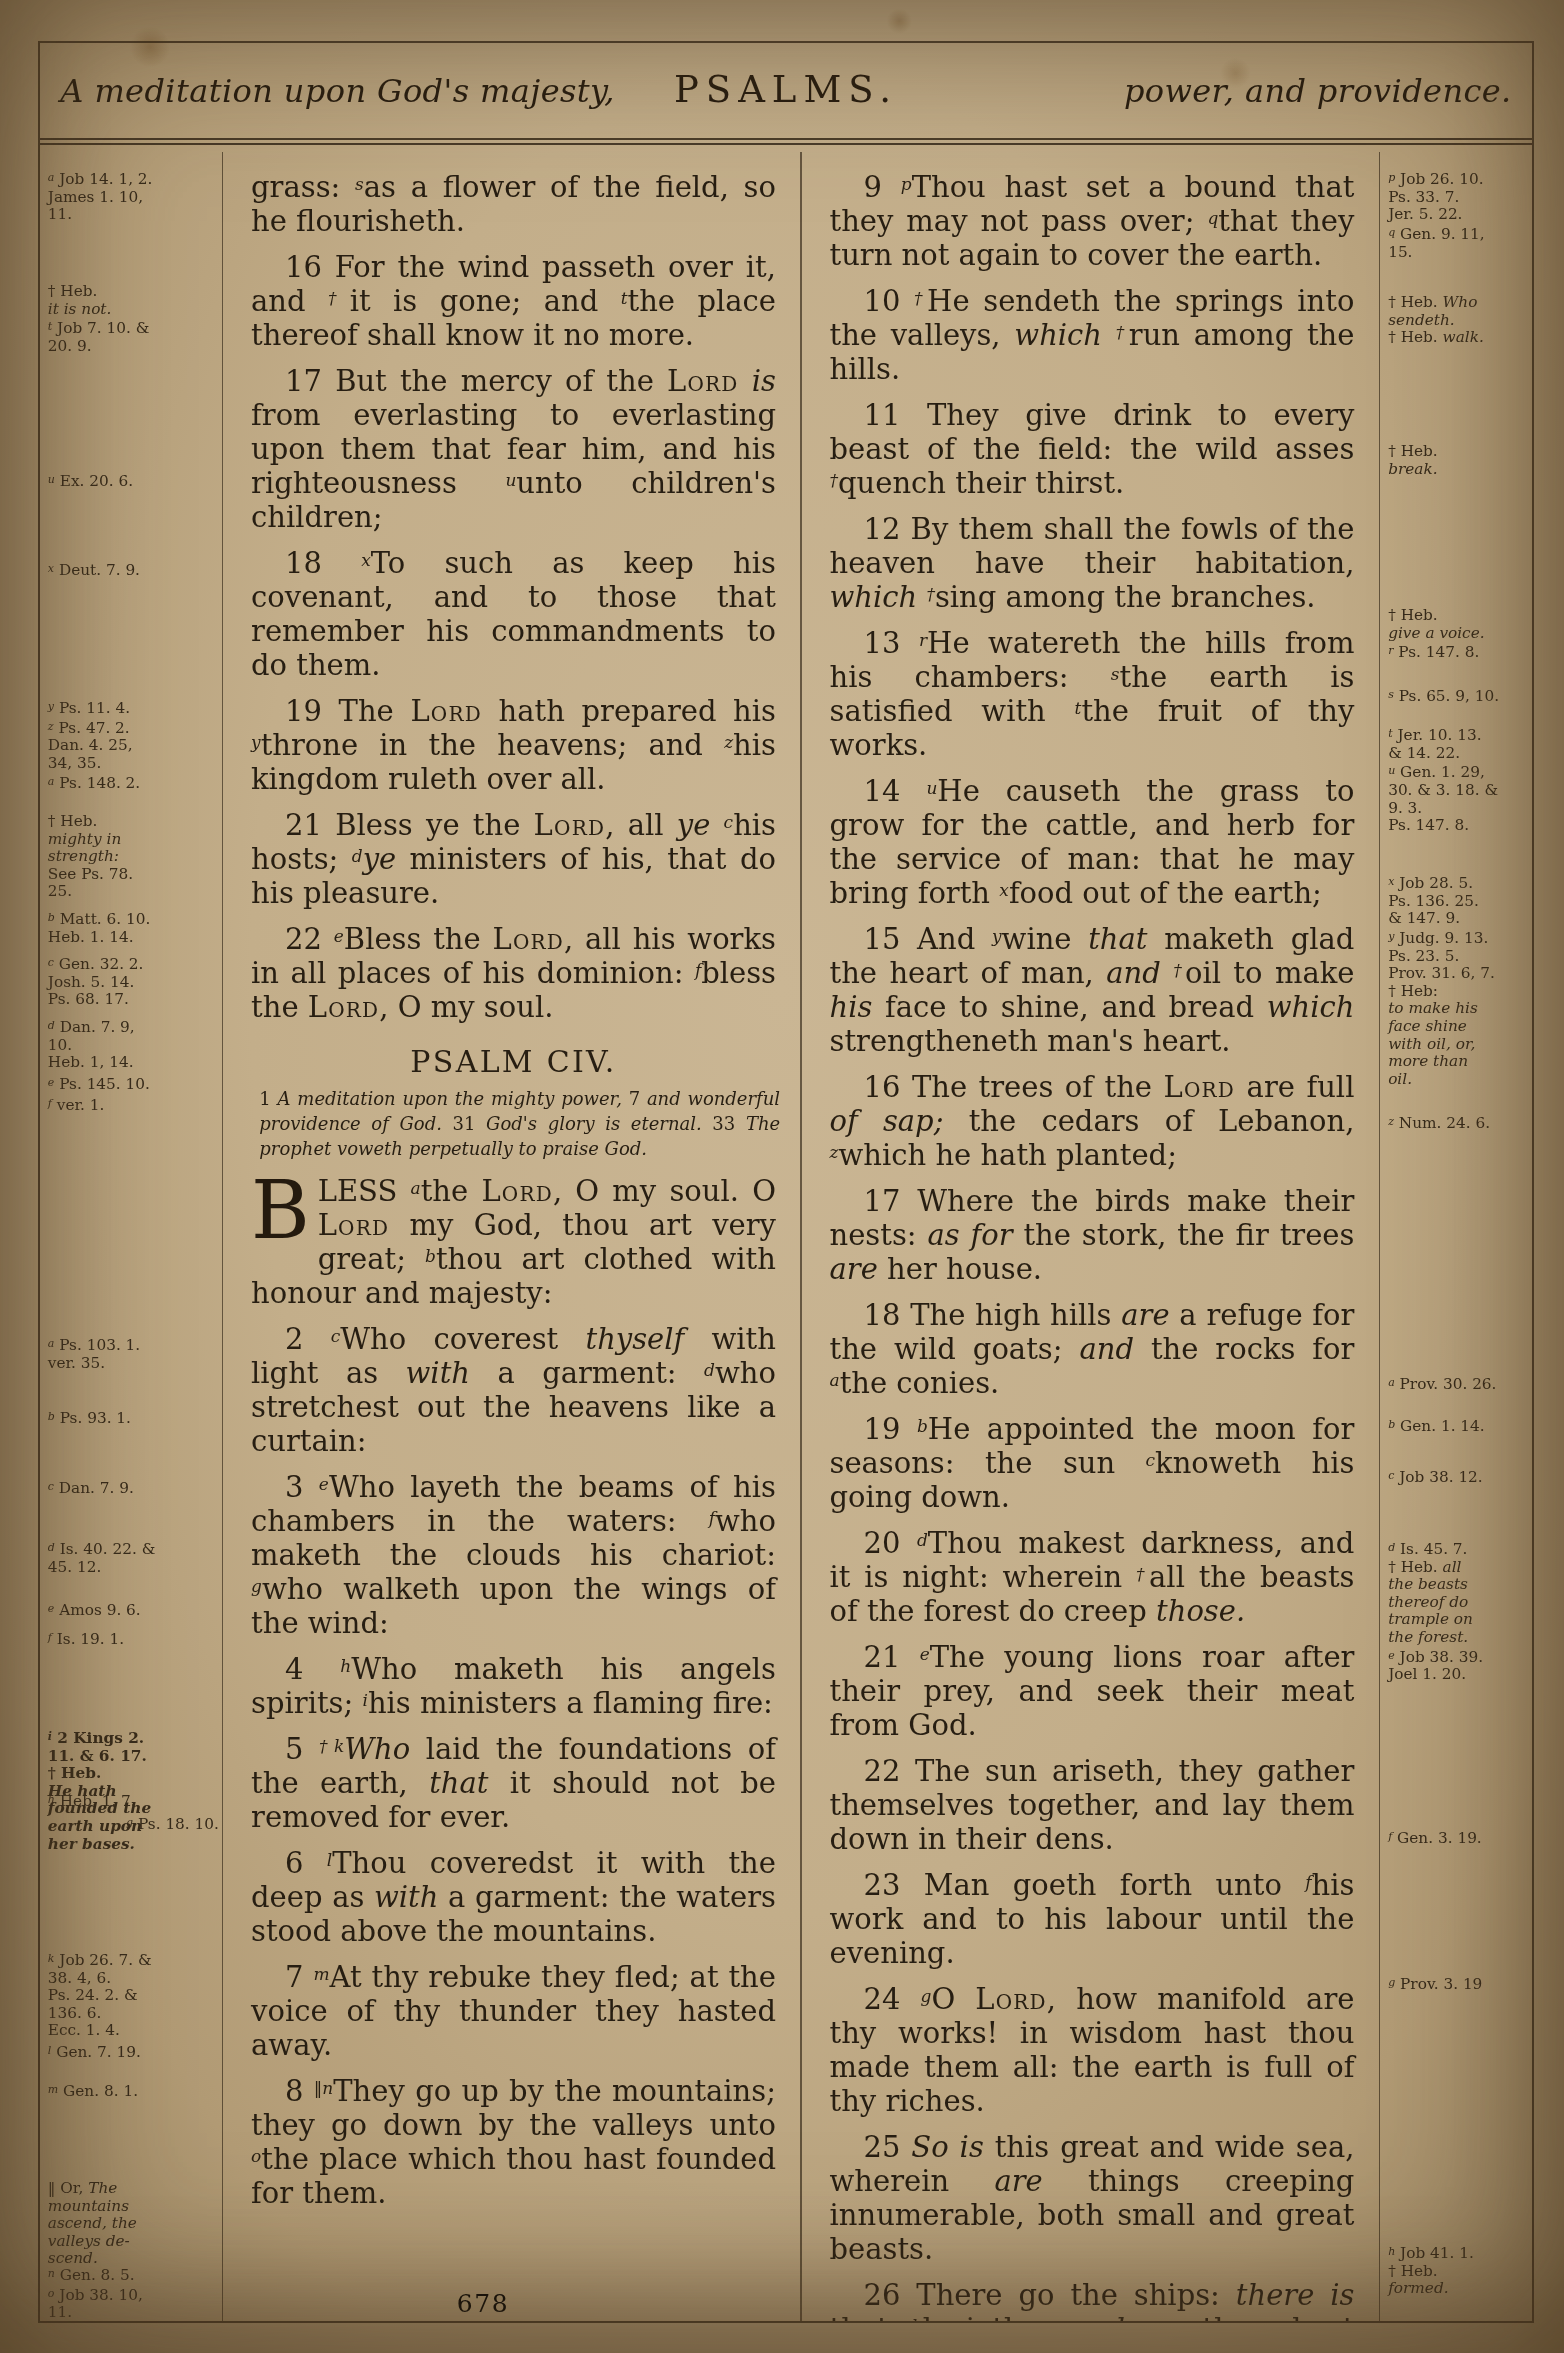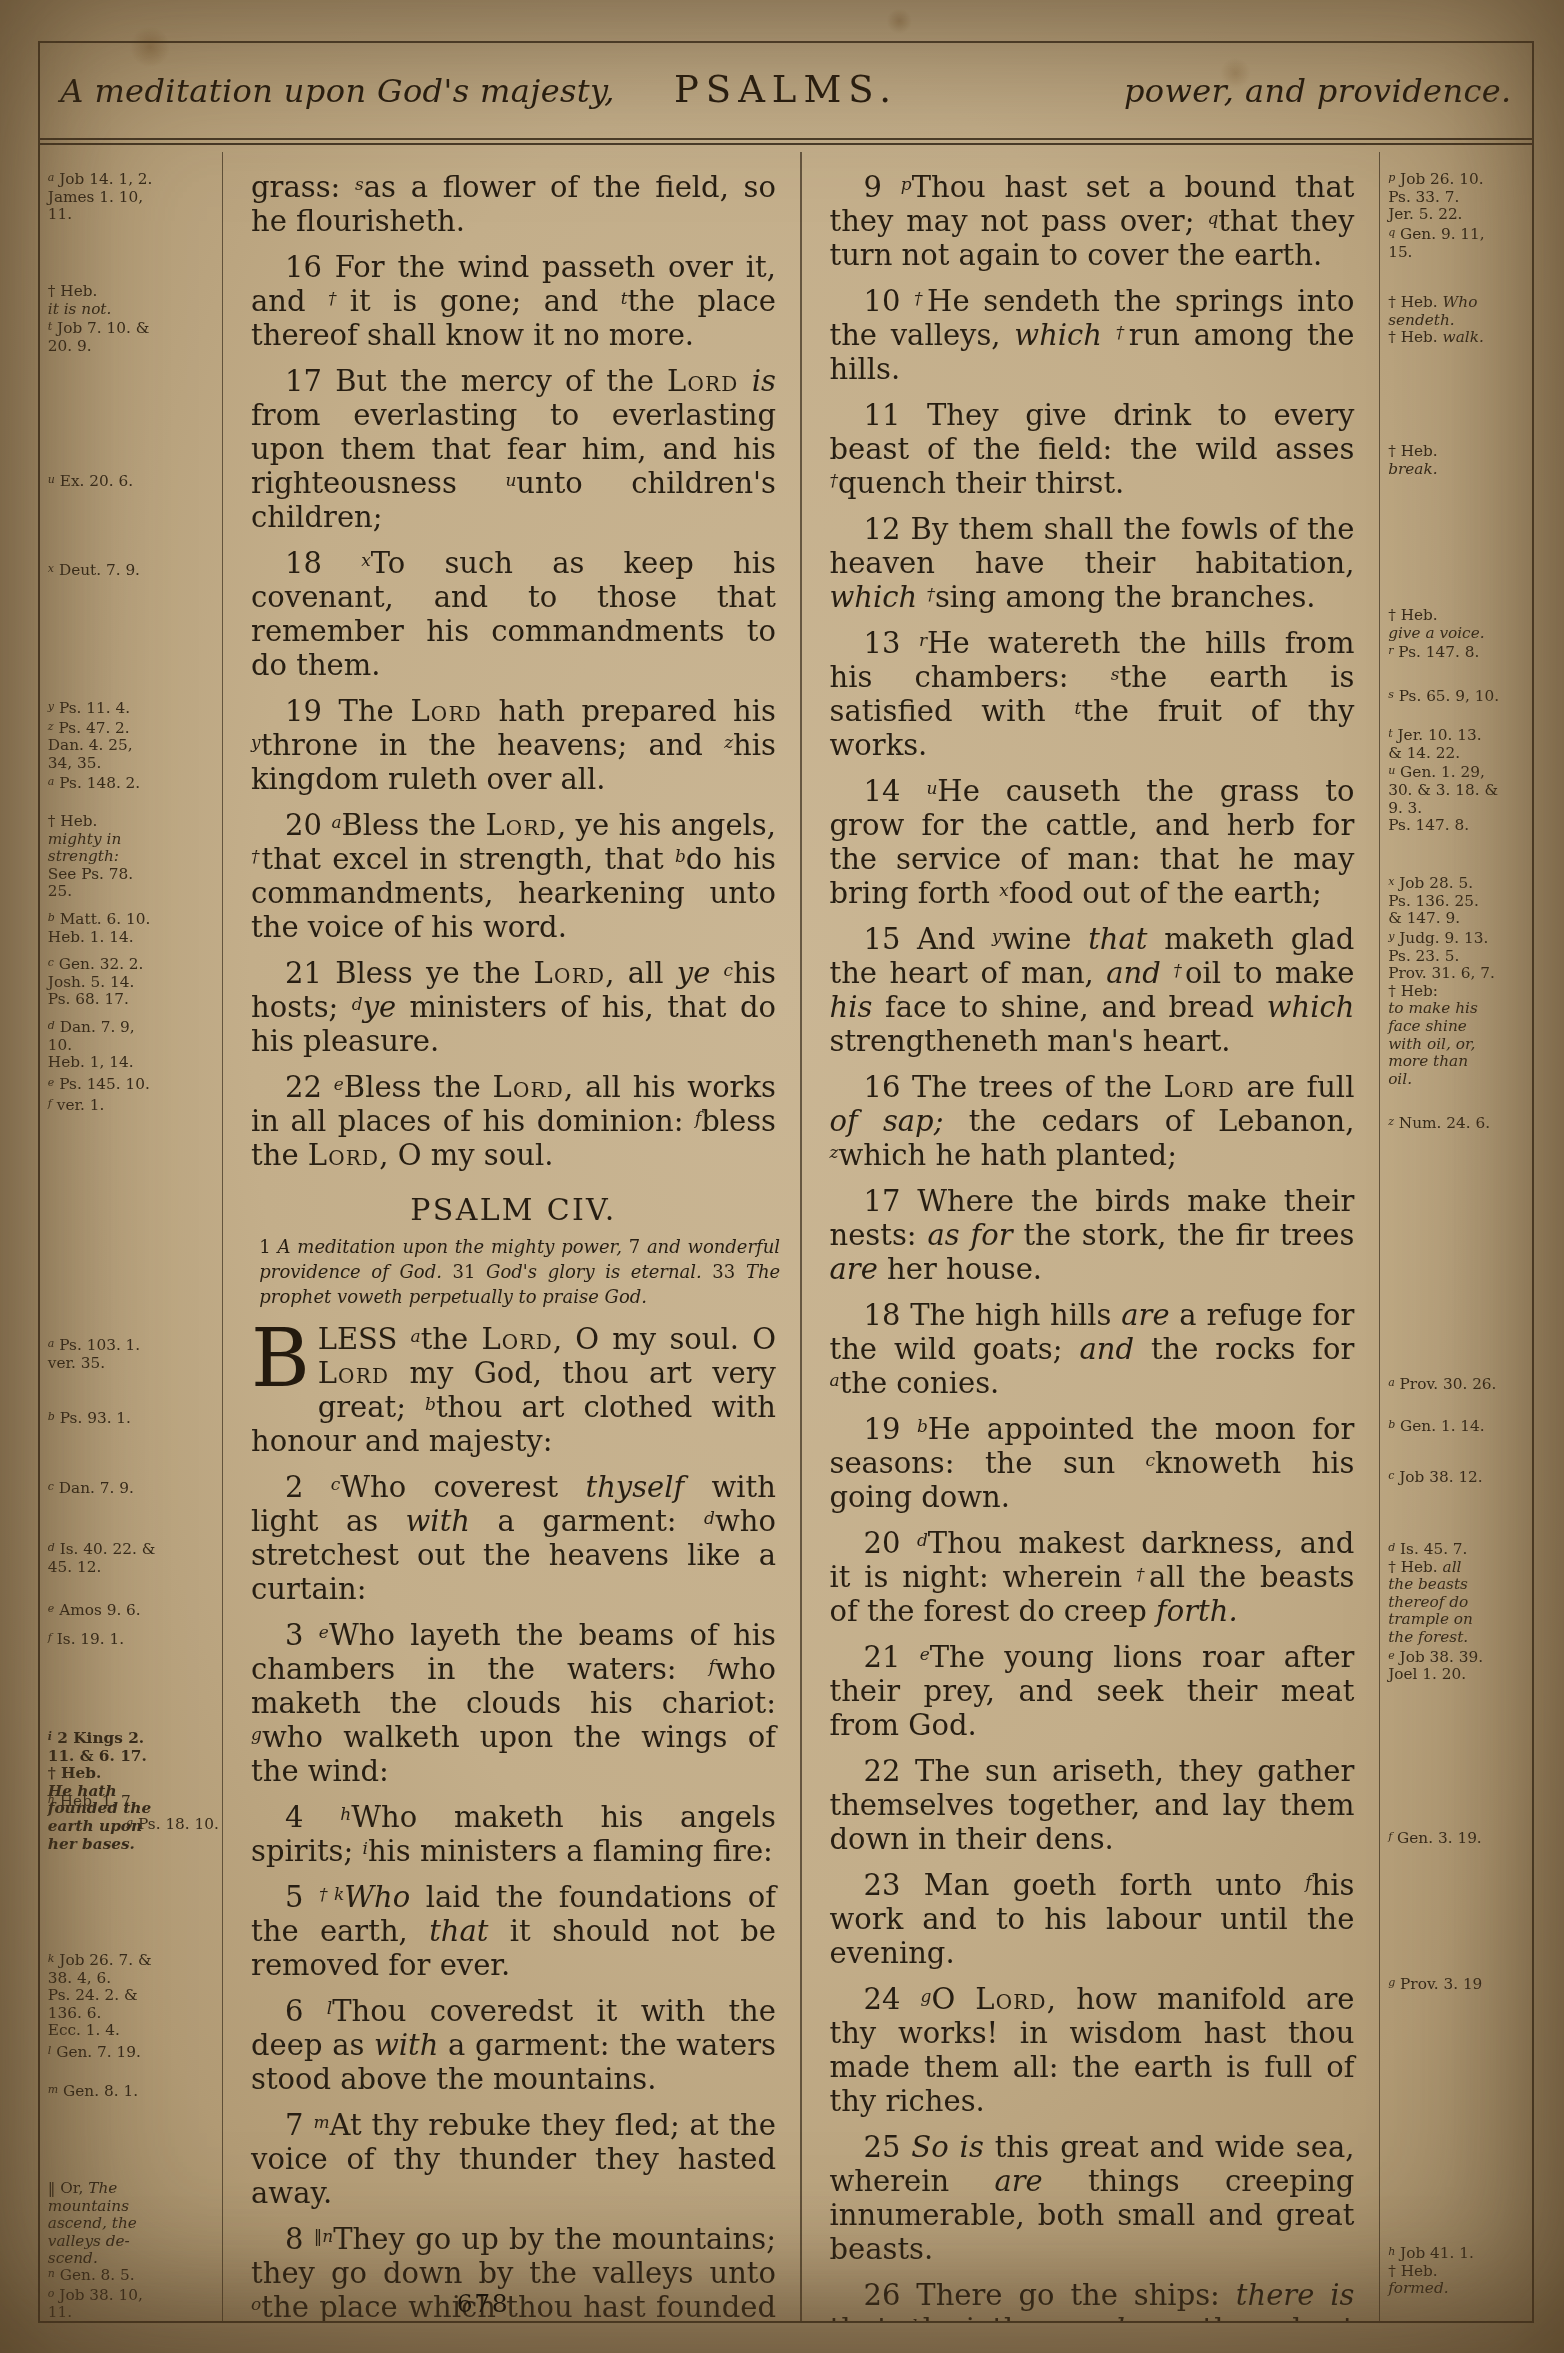--- a/index.html
+++ b/index.html
@@ -202,21 +202,20 @@
         </div>
       <div class="vrule"></div>
 
       <div class="col" id="col1">
         <div id="col1-a">
             <p class="verse noindent">grass: <sup class="ref">s</sup>as a flower of the field, so he flourisheth.</p>
             <p class="verse">16 For the wind passeth over it, and <sup class="ref">†</sup>it is gone; and <sup class="ref">t</sup>the place thereof shall know it no more.</p>
             <p class="verse">17 But the mercy of the <span class="sc">Lord</span> <i>is</i> from everlasting to everlasting upon them that fear him, and his righteousness <sup class="ref">u</sup>unto children's children;</p>
             <p class="verse">18 <sup class="ref">x</sup>To such as keep his covenant, and to those that remember his commandments to do them.</p>
             <p class="verse">19 The <span class="sc">Lord</span> hath prepared his <sup class="ref">y</sup>throne in the heavens; and <sup class="ref">z</sup>his kingdom ruleth over all.</p>
-            <p class="verse">20 <sup class="ref">a</sup>Bless the <span class="sc">Lord</span>, ye his angels, <sup class="ref">†</sup>that excel in strength, that <sup class="ref">b</sup>do his commandments, hearkening unto the voice of his word.</p>
             <p class="verse">21 Bless ye the <span class="sc">Lord</span>, all <i>ye</i> <sup class="ref">c</sup>his hosts; <sup class="ref">d</sup><i>ye</i> ministers of his, that do his pleasure.</p>
             <p class="verse">22 <sup class="ref">e</sup>Bless the <span class="sc">Lord</span>, all his works in all places of his dominion: <sup class="ref">f</sup>bless the <span class="sc">Lord</span>, O my soul.</p>
           </div>
         <div class="psalm-heading">PSALM CIV.</div>
         <div class="psalm-argument" id="psalm-argument">1 <i>A meditation upon the mighty power,</i> 7 <i>and wonderful providence of God.</i> 31 <i>God's glory is eternal.</i> 33 <i>The prophet voweth perpetually to praise God.</i></div>
         <div id="col1-b">
             <p class="verse has-drop"><span class="dropcap">B</span>LESS <sup class="ref">a</sup>the <span class="sc">Lord</span>, O my soul. O <span class="sc">Lord</span> my God, thou art very great; <sup class="ref">b</sup>thou art clothed with honour and majesty:</p>
             <p class="verse">2 <sup class="ref">c</sup>Who coverest <i>thyself</i> with light as <i>with</i> a garment: <sup class="ref">d</sup>who stretchest out the heavens like a curtain:</p>
             <p class="verse">3 <sup class="ref">e</sup>Who layeth the beams of his chambers in the waters: <sup class="ref">f</sup>who maketh the clouds his chariot: <sup class="ref">g</sup>who walketh upon the wings of the wind:</p>
             <p class="verse">4 <sup class="ref">h</sup>Who maketh his angels spirits; <sup class="ref">i</sup>his ministers a flaming fire:</p>
@@ -234,21 +233,21 @@
           <p class="verse">10 <sup class="ref">†</sup>He sendeth the springs into the valleys, <i>which</i> <sup class="ref">†</sup>run among the hills.</p>
           <p class="verse">11 They give drink to every beast of the field: the wild asses <sup class="ref">†</sup>quench their thirst.</p>
           <p class="verse">12 By them shall the fowls of the heaven have their habitation, <i>which</i> <sup class="ref">†</sup>sing among the branches.</p>
           <p class="verse">13 <sup class="ref">r</sup>He watereth the hills from his chambers: <sup class="ref">s</sup>the earth is satisfied with <sup class="ref">t</sup>the fruit of thy works.</p>
           <p class="verse">14 <sup class="ref">u</sup>He causeth the grass to grow for the cattle, and herb for the service of man: that he may bring forth <sup class="ref">x</sup>food out of the earth;</p>
           <p class="verse">15 And <sup class="ref">y</sup>wine <i>that</i> maketh glad the heart of man, <i>and</i> <sup class="ref">†</sup>oil to make <i>his</i> face to shine, and bread <i>which</i> strengtheneth man's heart.</p>
           <p class="verse">16 The trees of the <span class="sc">Lord</span> are full <i>of sap;</i> the cedars of Lebanon, <sup class="ref">z</sup>which he hath planted;</p>
           <p class="verse">17 Where the birds make their nests: <i>as for</i> the stork, the fir trees <i>are</i> her house.</p>
           <p class="verse">18 The high hills <i>are</i> a refuge for the wild goats; <i>and</i> the rocks for <sup class="ref">a</sup>the conies.</p>
           <p class="verse">19 <sup class="ref">b</sup>He appointed the moon for seasons: the sun <sup class="ref">c</sup>knoweth his going down.</p>
-          <p class="verse">20 <sup class="ref">d</sup>Thou makest darkness, and it is night: wherein <sup class="ref">†</sup>all the beasts of the forest do creep <i>forth.</i></p>
+          <p class="verse">20 <sup class="ref">d</sup>Thou makest darkness, and it is night: wherein <sup class="ref">†</sup>all the beasts of the forest do creep <i>those.</i></p>
           <p class="verse">21 <sup class="ref">e</sup>The young lions roar after their prey, and seek their meat from God.</p>
           <p class="verse">22 The sun ariseth, they gather themselves together, and lay them down in their dens.</p>
           <p class="verse">23 Man goeth forth unto <sup class="ref">f</sup>his work and to his labour until the evening.</p>
           <p class="verse">24 <sup class="ref">g</sup>O <span class="sc">Lord</span>, how manifold are thy works! in wisdom hast thou made them all: the earth is full of thy riches.</p>
           <p class="verse">25 <i>So is</i> this great and wide sea, wherein <i>are</i> things creeping innumerable, both small and great beasts.</p>
           <p class="verse">26 There go the ships: <i>there is</i> that <sup class="ref">h</sup>leviathan, <i>whom</i> thou hast <sup class="ref">†</sup>made to play therein.</p>
         </div>
 
       <div class="vrule"></div>
       <div class="refs right" id="right-refs">

